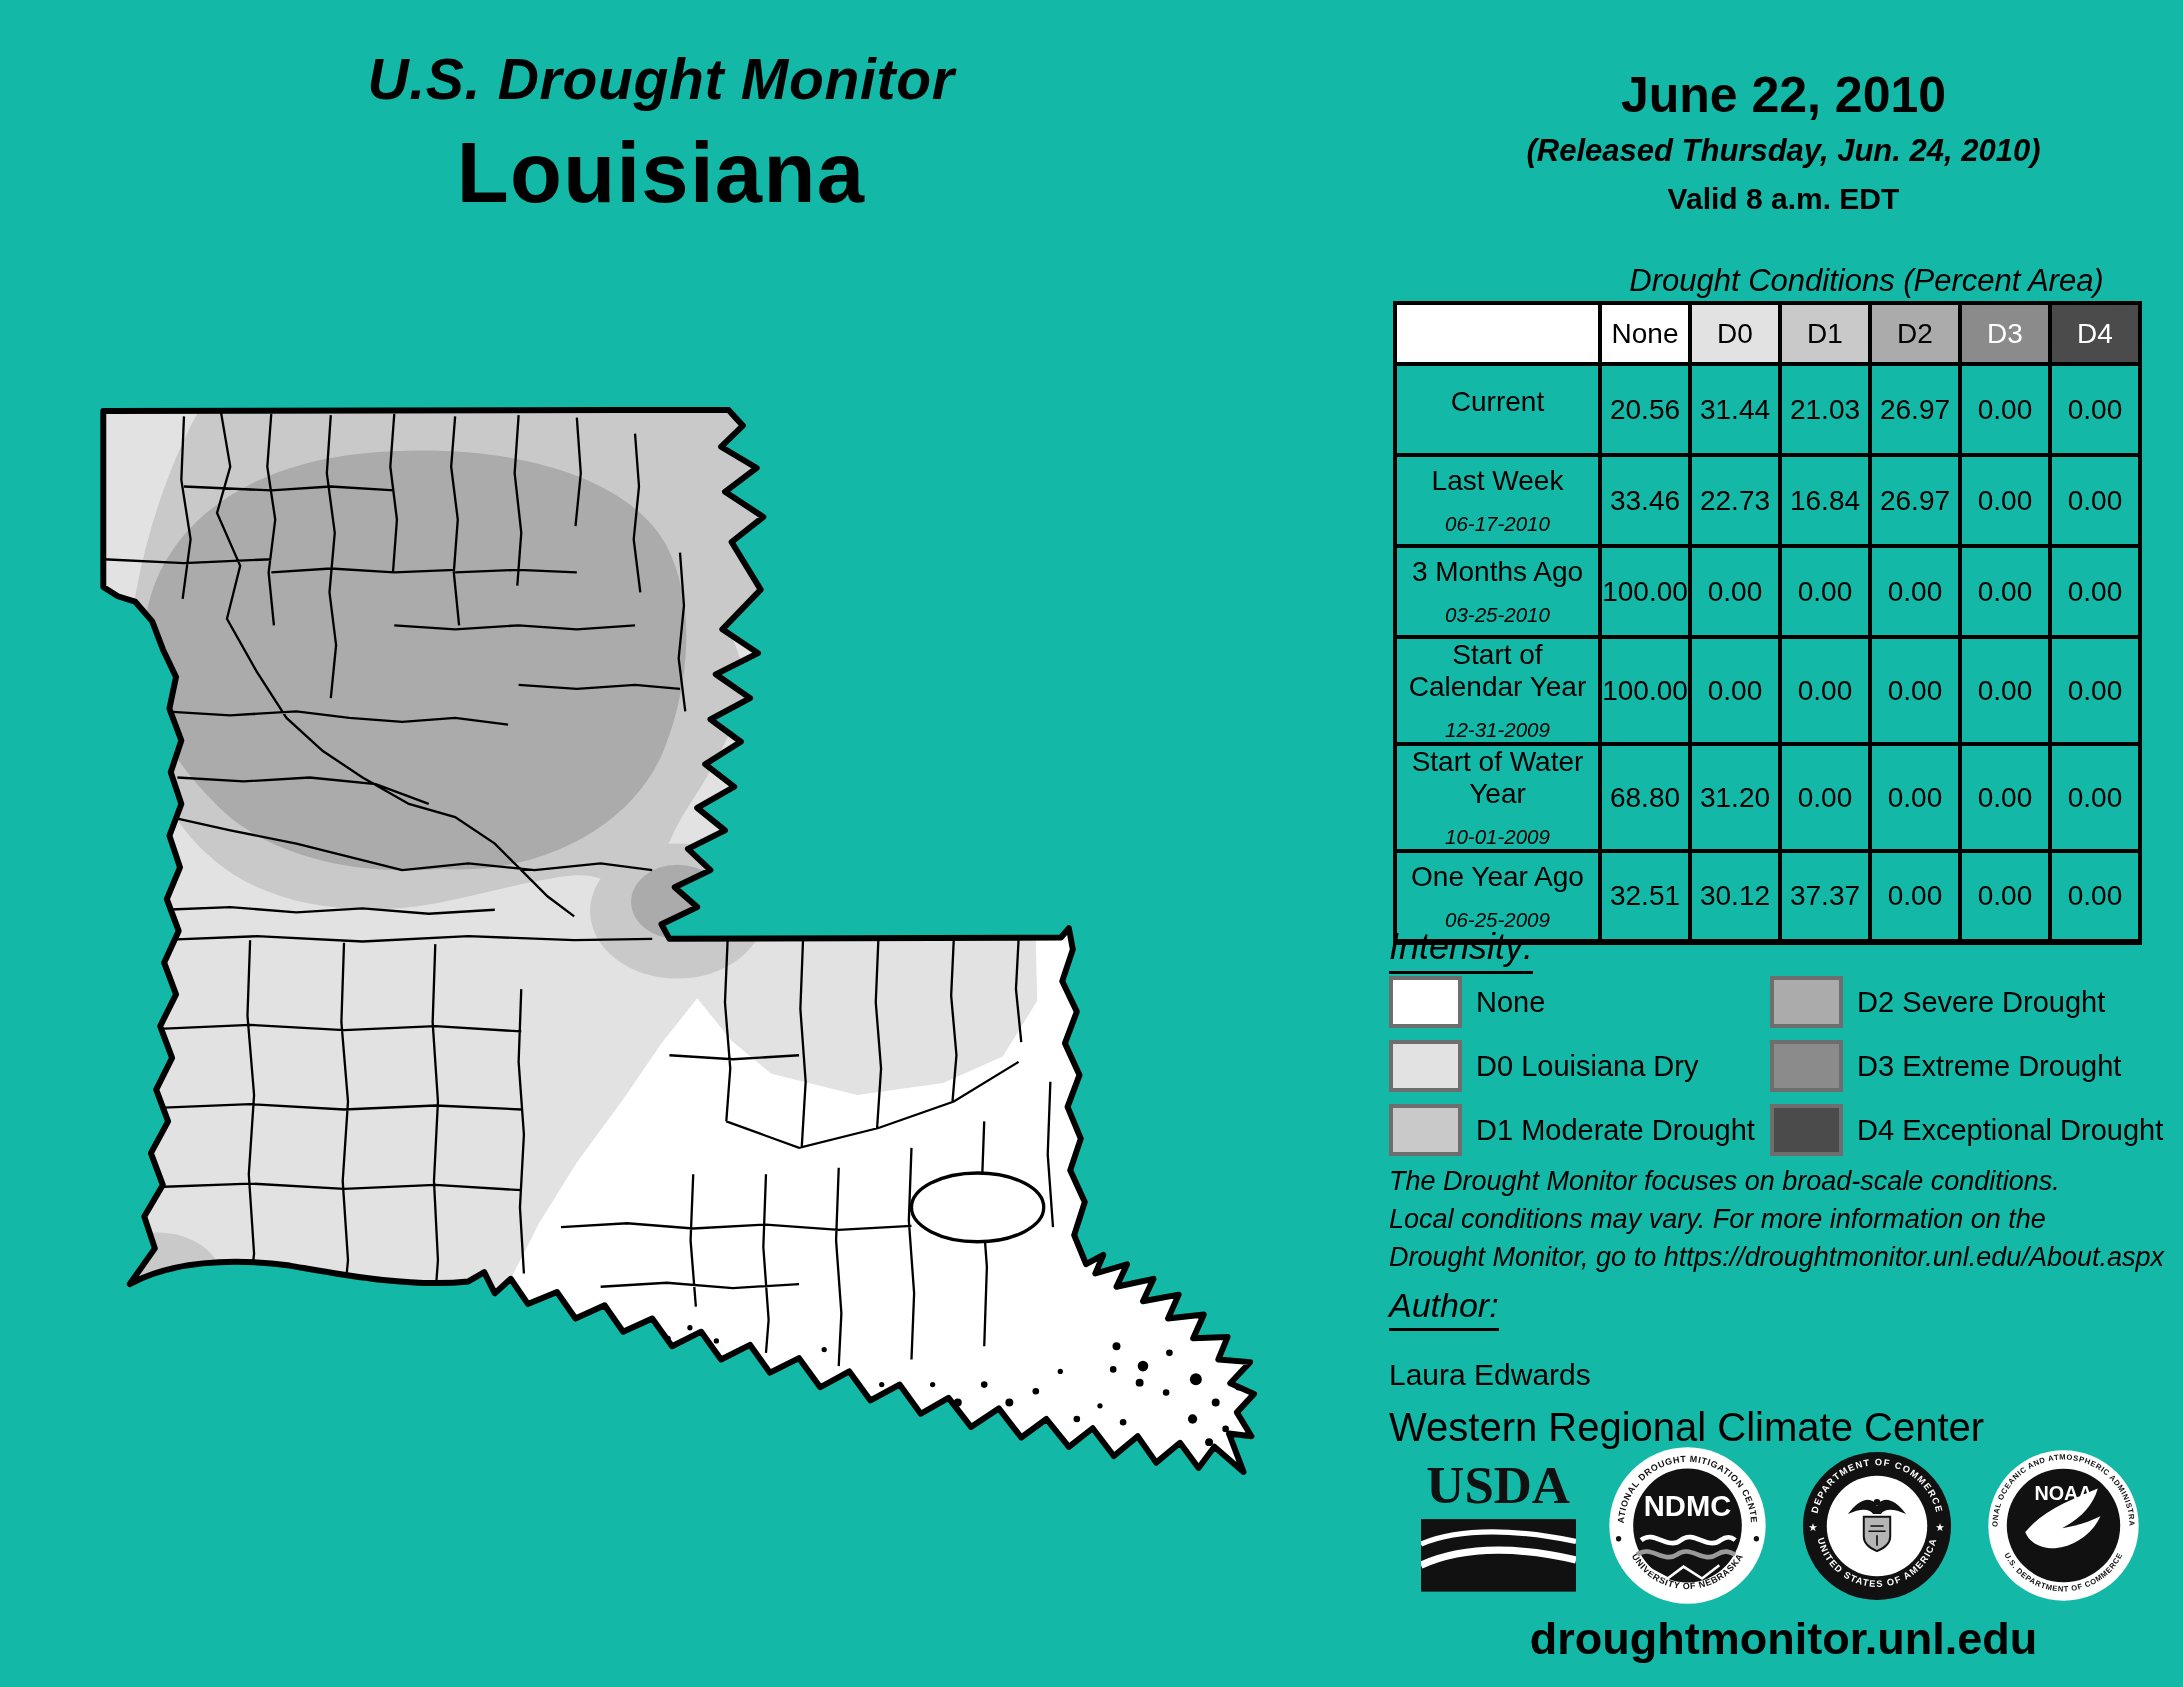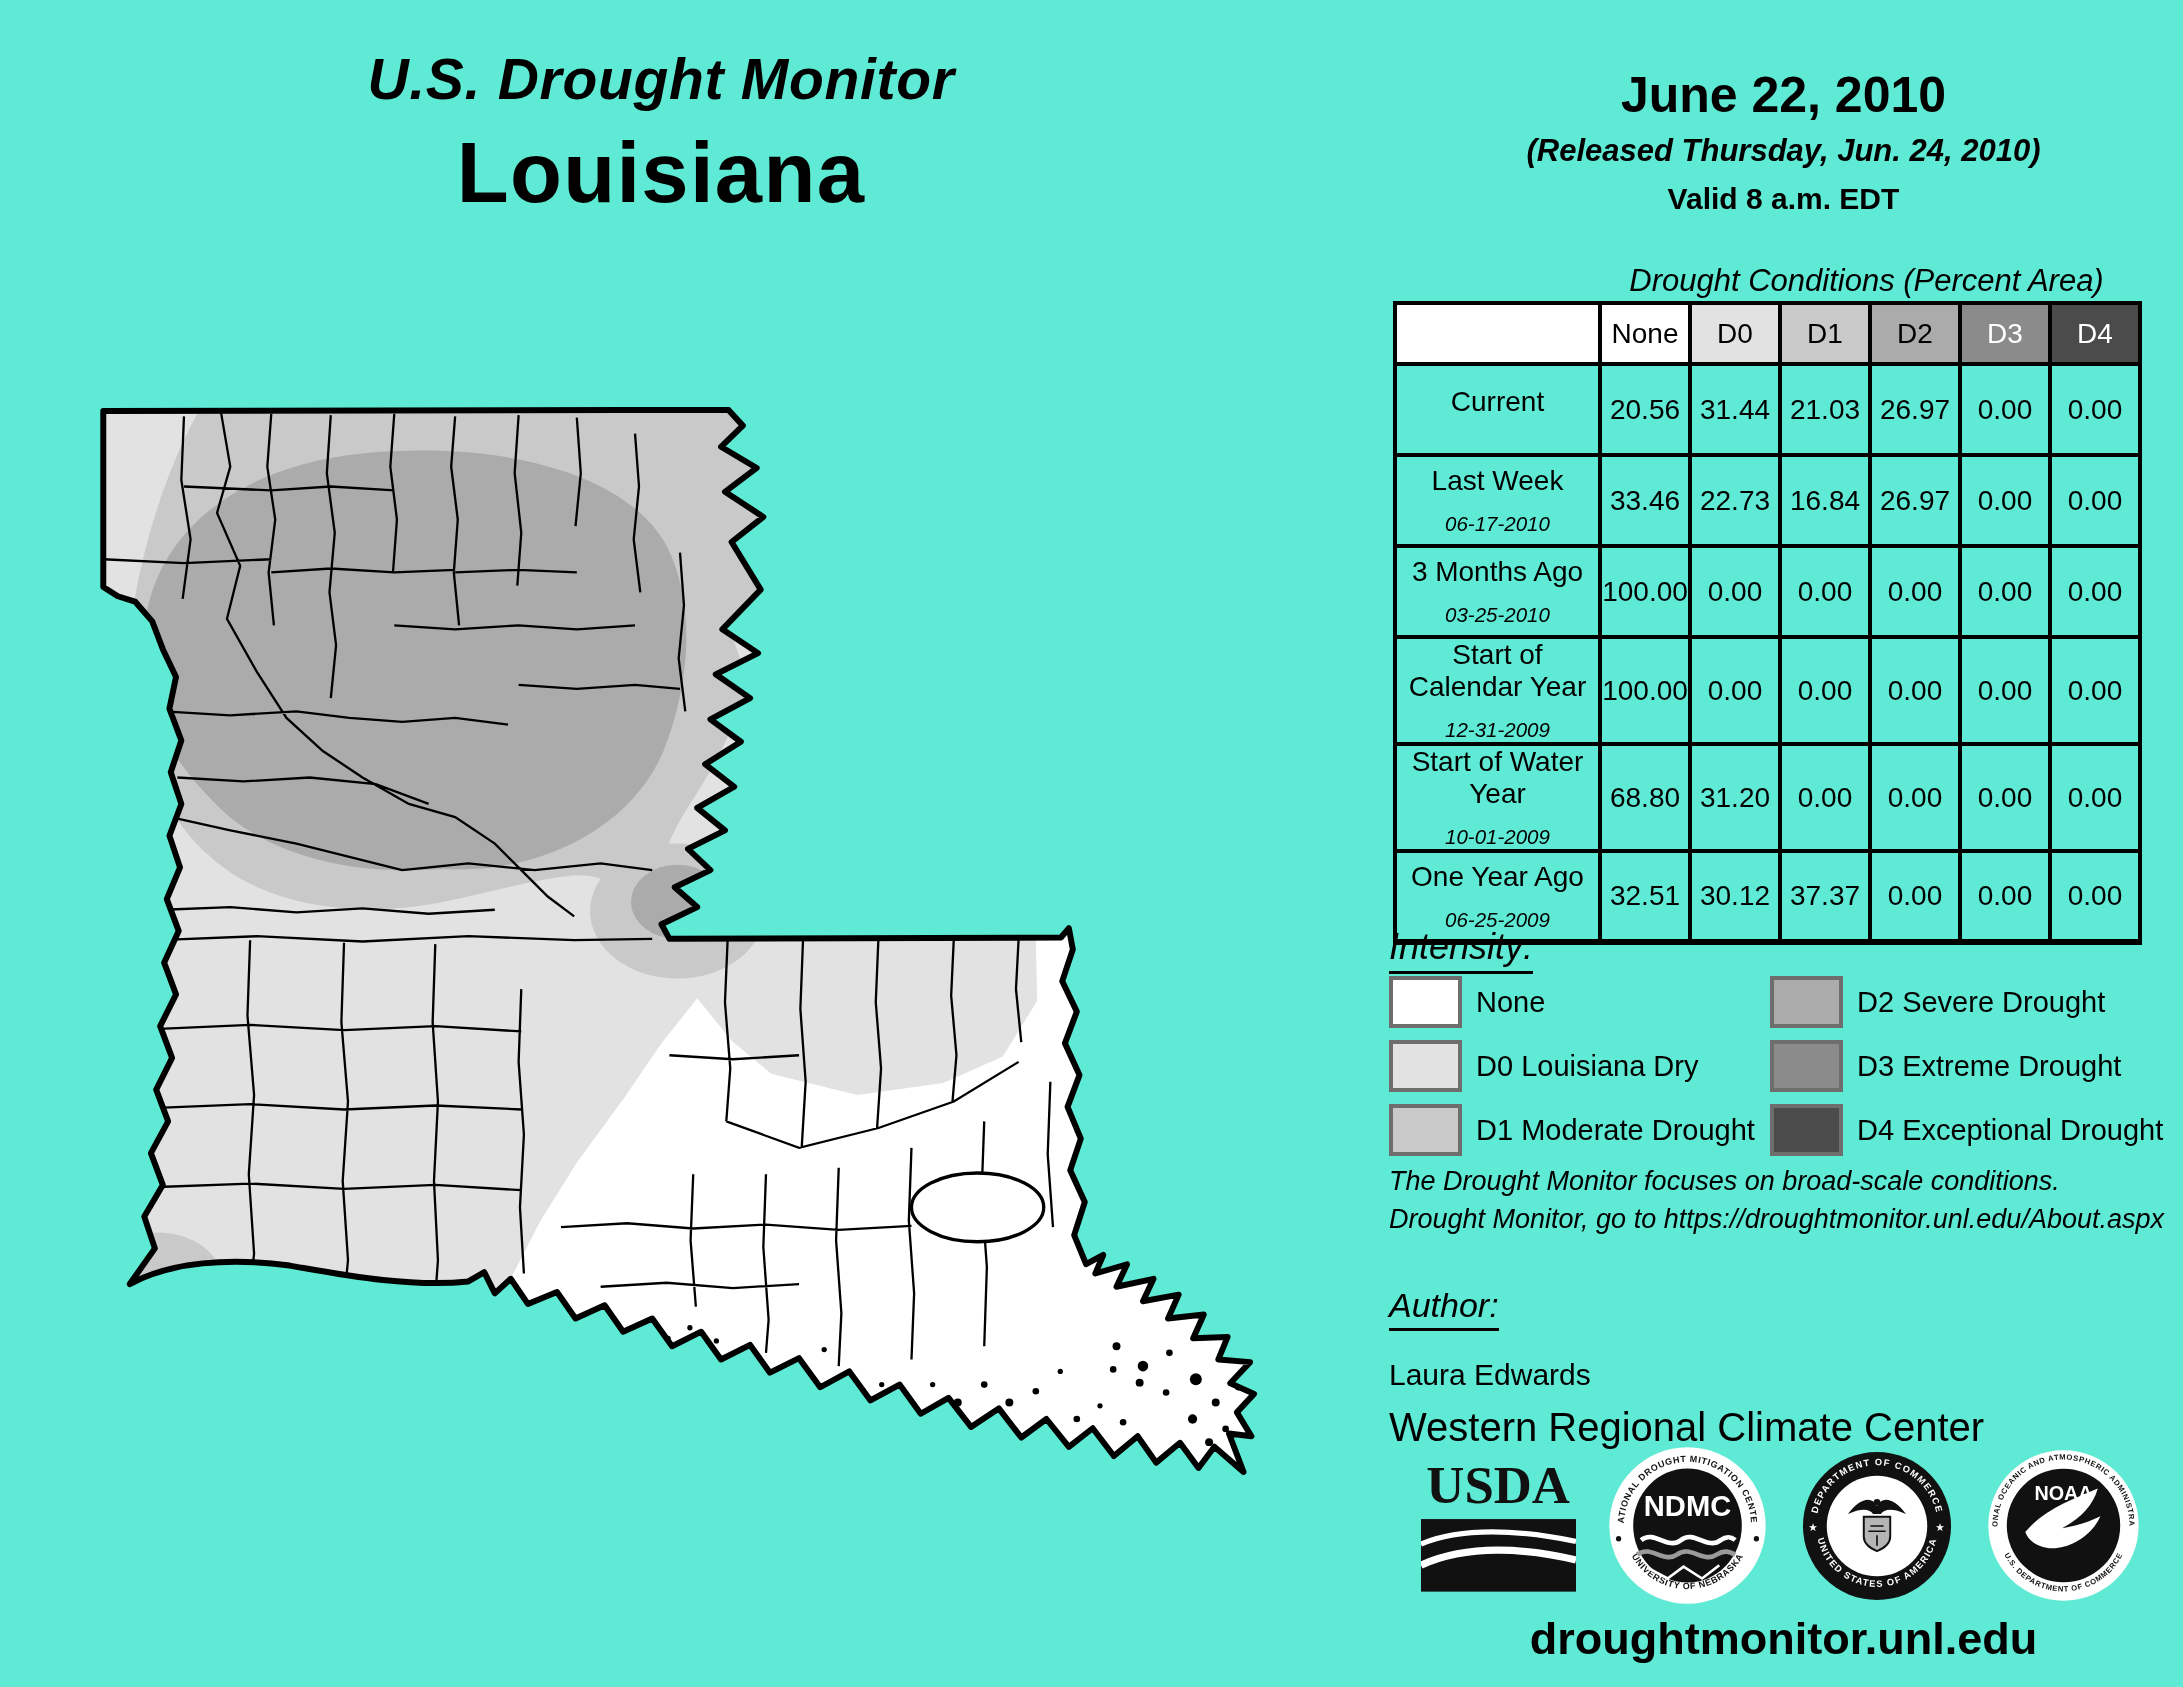--- a/index.html
+++ b/index.html
@@ -1,16 +1,16 @@
 <!DOCTYPE html>
 <html style="font-size:10.6px"><head>
 <meta charset="utf-8">
 <style>
   html,body{margin:0;padding:0;background:#fff;}
-  .canvas{position:relative;width:2183px;height:1687px;background:#5eead4;overflow:hidden;
+  .canvas{position:relative;width:2183px;height:1687px;background:#14b8a6;overflow:hidden;
           font-family:"Liberation Sans",sans-serif;color:#000;}
   .abs{position:absolute;}
 
   
   .title-block{left:198px;top:46px;width:926px;text-align:center;}
   .title-line1{font-size:57px;font-weight:bold;font-style:italic;letter-spacing:0.7px;}
   .title-line2{font-size:85px;font-weight:bold;margin-top:12px;letter-spacing:1.3px;}
 
   
   .date-block{left:1393px;top:66px;width:781px;text-align:center;}
@@ -308,20 +308,21 @@
     <div class="legend-swatch" style="background-color: rgb(139, 139, 139);"></div>
     <span class="legend-label">D3 Extreme Drought</span>
   </div>
   <div class="abs legend-item" style="left:1770px;top:1104px;width:397px;">
     <div class="legend-swatch" style="background-color: rgb(75, 75, 75);"></div>
     <span class="legend-label">D4 Exceptional Drought</span>
   </div>
 
   <div class="abs notes">
     <div>The Drought Monitor focuses on broad-scale conditions.</div>
+    <div>Local conditions may vary. For more information on the</div>
     <div>Drought Monitor, go to https://droughtmonitor.unl.edu/About.aspx</div>
   </div>
 
   <div class="abs author-title">Author:</div>
   <div class="abs author-name">Laura Edwards</div>
   <div class="abs author-org">Western Regional Climate Center</div>
 
   <div class="abs logo-row">
 
     <svg width="155" height="136" viewBox="0 0 235 205">

